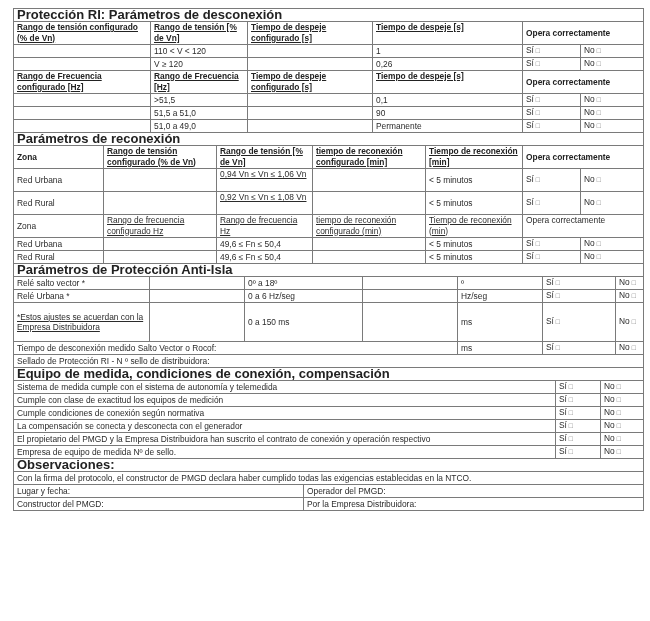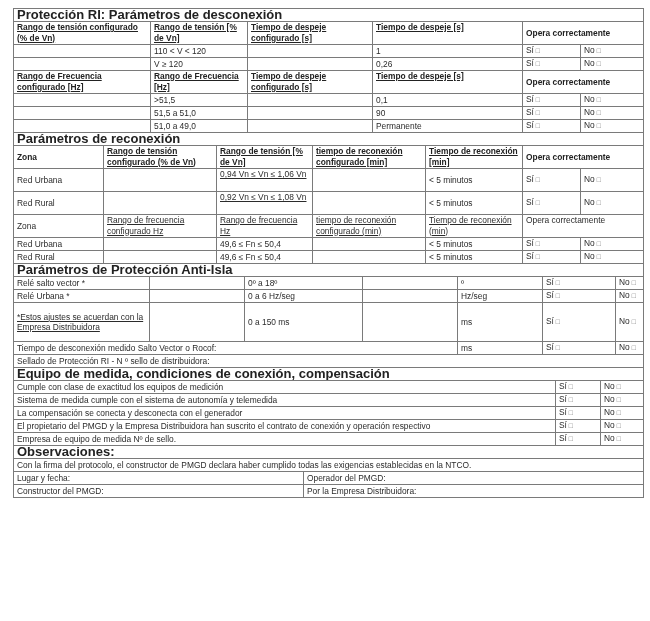--- a/index.html
+++ b/index.html
@@ -218,26 +218,31 @@
     <colgroup>
         <col style="width:542px">
         <col style="width:45px">
         <col style="width:43px">
       </colgroup>
     <tbody>
         <tr class="r13">
           <td colspan="3" class="sec">Equipo de medida, condiciones de conexión, compensación</td>
         </tr>
     <tr class="r13">
+          <td>Sistema de medida cumple con el sistema de autonomía y telemedida</td>
+          <td><span class="chk">Sí</span></td>
+          <td><span class="chk">No</span></td>
+        </tr>
+    <tr class="r13">
           <td>Cumple con clase de exactitud los equipos de medición</td>
           <td><span class="chk">Sí</span></td>
           <td><span class="chk">No</span></td>
         </tr>
     <tr class="r13">
-          <td>Sistema de medida cumple con el sistema de autonomía y telemedida</td>
+          <td>Cumple condiciones de conexión según normativa</td>
           <td><span class="chk">Sí</span></td>
           <td><span class="chk">No</span></td>
         </tr>
     <tr class="r13">
           <td>La compensación se conecta y desconecta con el generador</td>
           <td><span class="chk">Sí</span></td>
           <td><span class="chk">No</span></td>
         </tr>
     <tr class="r13">
           <td>El propietario del PMGD y la Empresa Distribuidora han suscrito el contrato de conexión y operación respectivo</td>

